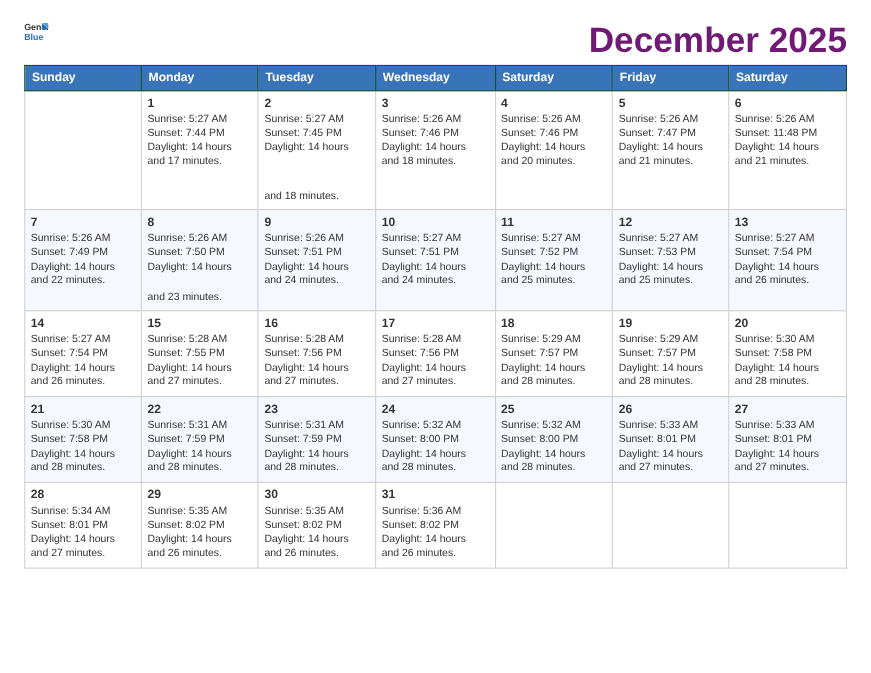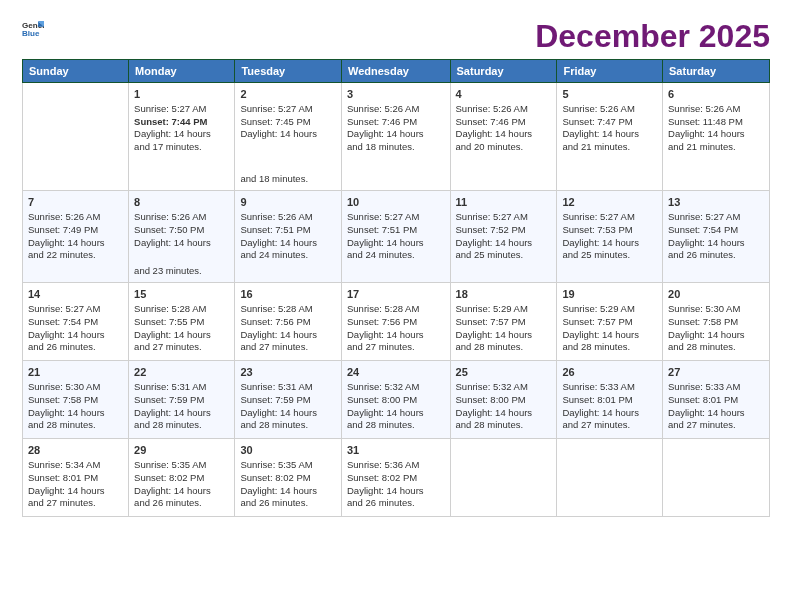--- a/index.html
+++ b/index.html
@@ -111,21 +111,21 @@
         <th>Friday</th>
         <th>Saturday</th>
       </tr>
     </thead>
     <tbody id="calendar-body">
     <tr>
           <td class="empty-cell"></td>
           <td>
             <span class="day-number">1</span>
             <span style="display: block;">Sunrise: 5:27 AM</span>
-            <span style="display: block; font-weight: bold;">Sunset: 7:44 PM</span>
+            <span style="display: block;">Sunset: 7:44 PM</span>
             <span style="display: block;">Daylight: 14 hours</span>
             <span style="display: block;">and 17 minutes.</span>
           </td>
           <td>
             <span class="day-number">2</span>
             <span style="display: block;">Sunrise: 5:27 AM</span>
             <span style="display: block;">Sunset: 7:45 PM</span>
             <span style="display: block;">Daylight: 14 hours</span>
             <span style="display: block; margin-top: 32px;">and 18 minutes.</span>
           </td>

